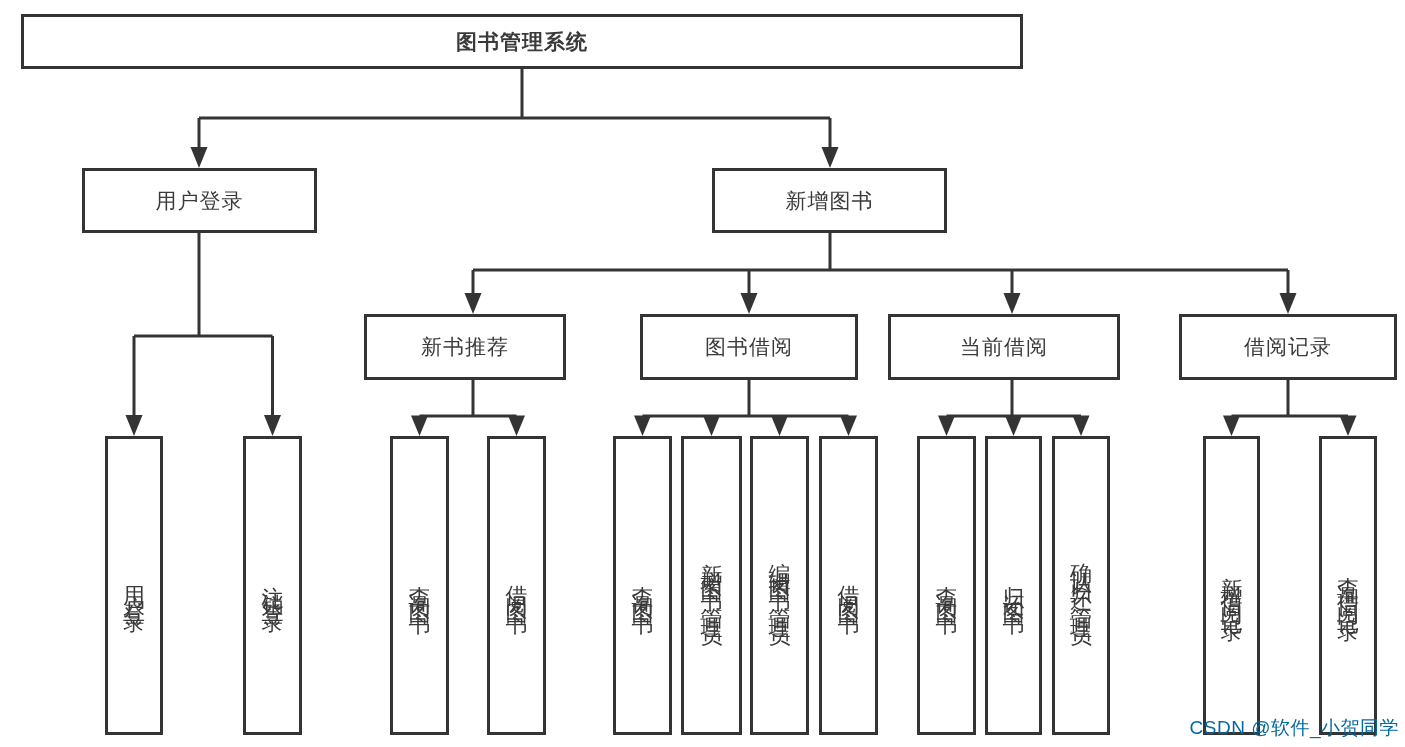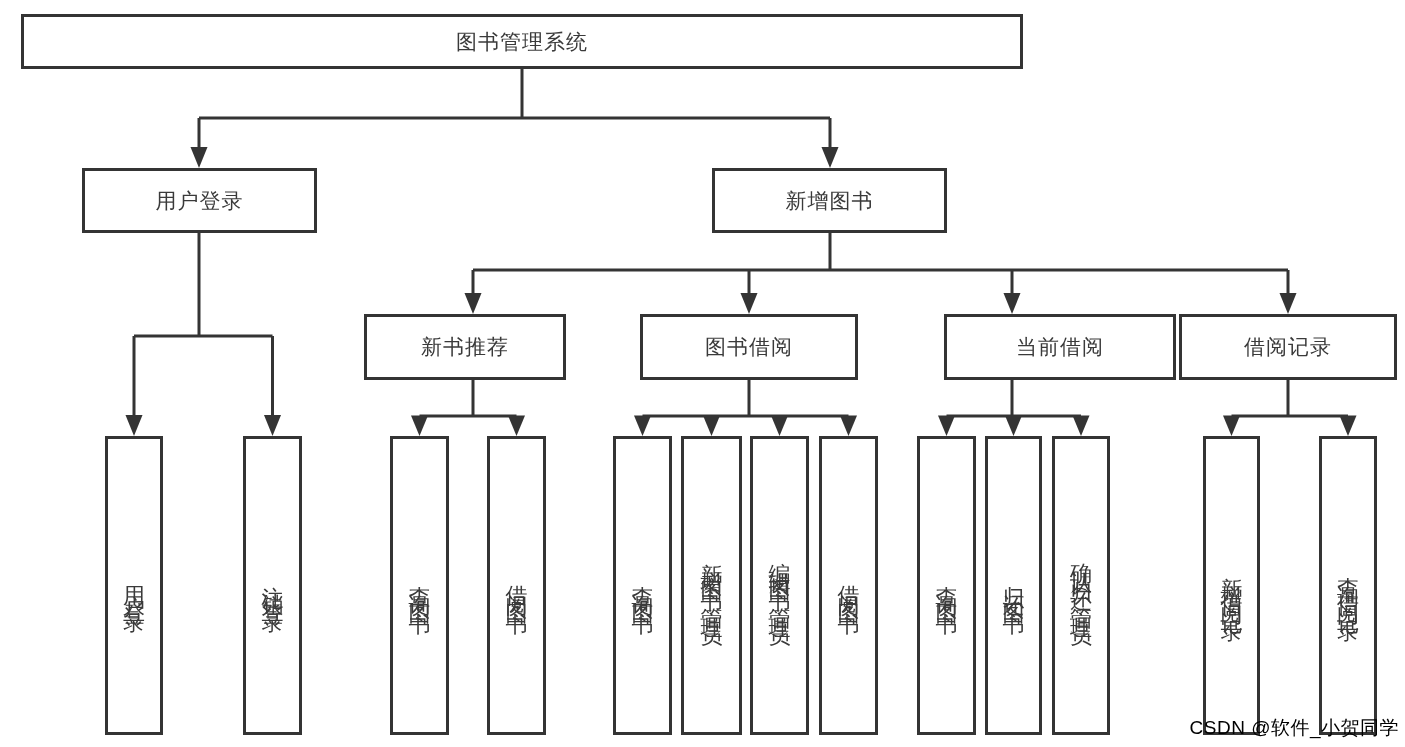--- a/index.html
+++ b/index.html
@@ -50,46 +50,46 @@
     height: 299px;
   }
   .leaf .vtext {
     writing-mode: vertical-rl;
     text-orientation: mixed;
     font-size: 22px;
     letter-spacing: 9px;
     line-height: 1;
   }
   
-  #node-root            { left: 21px;   top: 14px;  width: 1002px; height: 55px; }
+  #node-root            { left: 21px;   top: 14px;  width: 1002px; height: 55px; font-weight: bold; }
   #node-user-login      { left: 82px;   top: 168px; width: 235px;  height: 65px; }
   #node-book-mgmt       { left: 712px;  top: 168px; width: 235px;  height: 65px; }
   #node-new-book-rec    { left: 364px;  top: 314px; width: 202px;  height: 66px; }
   #node-book-borrow     { left: 640px;  top: 314px; width: 218px;  height: 66px; }
-  #node-current-borrow  { left: 944px;  top: 314px; width: 232px;  height: 66px; }
+  #node-current-borrow  { left: 888px;  top: 314px; width: 232px;  height: 66px; }
   #node-borrow-records  { left: 1179px; top: 314px; width: 218px;  height: 66px; }
   #leaf-user-login      { left: 105px;  width: 58px; }
   #leaf-logout          { left: 243px;  width: 59px; }
   #leaf-query-book-a    { left: 390px;  width: 59px; }
   #leaf-borrow-book-a   { left: 487px;  width: 59px; }
   #leaf-query-book-b    { left: 613px;  width: 59px; }
   #leaf-add-book        { left: 681px;  width: 61px; }
   #leaf-edit-book       { left: 750px;  width: 59px; }
   #leaf-borrow-book-b   { left: 819px;  width: 59px; }
   #leaf-query-book-c    { left: 917px;  width: 59px; }
   #leaf-return-book     { left: 985px;  width: 57px; }
   #leaf-confirm-return  { left: 1052px; width: 58px; }
   #leaf-add-record      { left: 1203px; width: 57px; }
   #leaf-query-record    { left: 1319px; width: 58px; }
   #watermark {
     position: absolute;
     right: 6px;
     bottom: 6px;
     font-size: 19px;
-    color: #000000;
+    color: #0369a1;
     letter-spacing: 0.5px;
     white-space: nowrap;
   }
 </style>
 </head>
 <body>
 
 <div id="canvas">
 
   <svg id="connectors" viewBox="0 0 1405 747" xmlns="http://www.w3.org/2000/svg">

